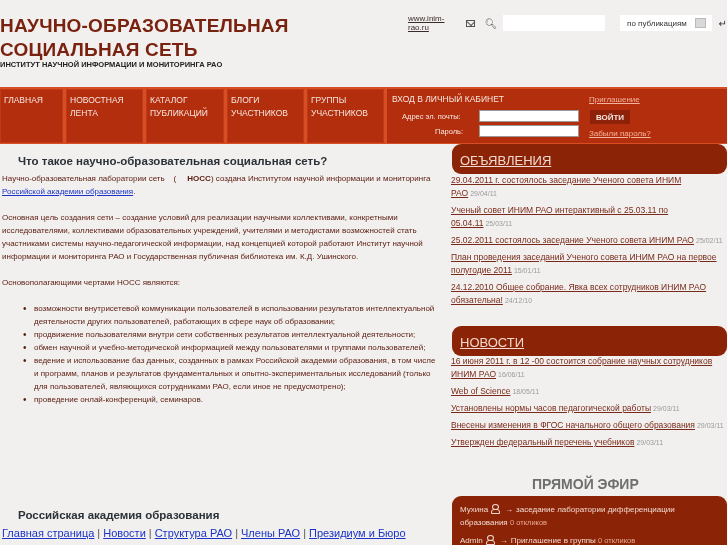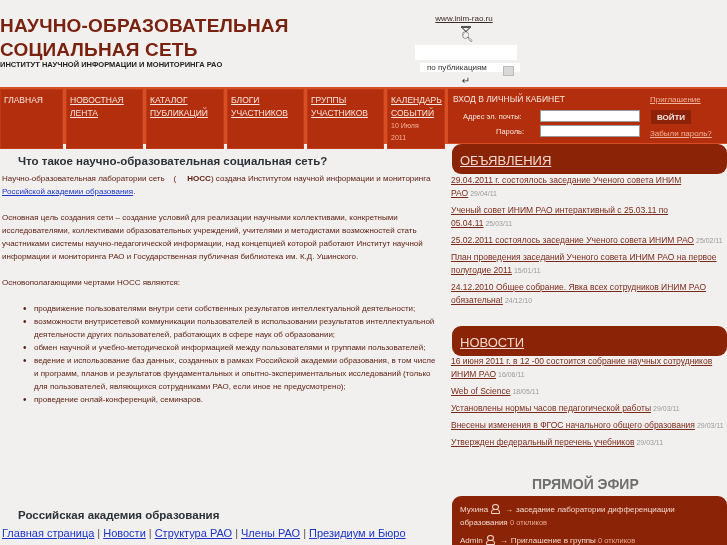--- a/index.html
+++ b/index.html
@@ -21,21 +21,20 @@
   }
   .site-subtitle {
     position: absolute; left: 0; top: 60px;
     font-family: "Liberation Sans", sans-serif;
     font-weight: bold; font-size: 7.5px; color: #222;
   }
   .topbar {
     position: absolute; left: 408px; top: 14px; height: 18px;
     display: flex; align-items: center; gap: 3px;
     font-family: "Liberation Sans", sans-serif;
-    flex-direction: column;
   }
   .site-link { font-size: 8px; color: #3a2a2a; text-decoration: underline; }
   .mail-icon { width: 10px; height: 7px; border: 1px solid #555; position: relative; display: inline-block; margin-left: 3px; }
   .mail-icon:after { content: ""; position: absolute; left: 1px; top: -2px; width: 5px; height: 5px; border-right: 1px solid #555; border-bottom: 1px solid #555; transform: rotate(45deg); }
   .search-icon { font-size: 10px; color: #555; margin-left: 6px; }
   .search-input {
     width: 102px; height: 16px; border: none; background: #fff; margin-left: 3px;
   }
   .scope-select {
     width: 100px; height: 16px; background: #fff; margin-left: 12px;
@@ -44,27 +43,27 @@
   .scope-arrow { position: absolute; right: 6px; top: 3px; width: 11px; height: 10px; background: #d8d8d8; border: 1px solid #bbb; }
   .enter-icon { font-size: 10px; color: #333; margin-left: 4px; }
 
   
   .nav {
     position: absolute; left: 0; top: 87px; width: 727px; height: 57px;
     background: #d74e25;
     display: flex; padding: 2px 0 2px 0;
   }
   .nav-item {
-    background: #b32e0c; height: 60px; margin-right: 3px;
+    background: #b32e0c; height: 54px; margin-right: 3px;
     padding: 5px 3px 0 4px;
     font-family: "Liberation Sans", sans-serif;
     font-size: 8.5px; line-height: 13px; color: #f5e6e0;
     box-shadow: inset 0 0 0 1px #c13a17;
   }
-  .nav-item a { color: #f5e6e0; text-decoration: underline; }
+  .nav-item a { color: #f5e6e0; }
   .nav-item .plain { text-decoration: none; }
   .nav-date { font-size: 7px; color: #f2b49f; line-height: 12px; display: block; }
 
   .login {
     background: #b32e0c; height: 54px; flex: 1; padding: 5px 11px 0 5px; position: relative;
     font-family: "Liberation Sans", sans-serif; color: #f5e6e0;
   }
   .login-title { font-size: 8.5px; position: absolute; left: 5px; top: 5px; }
   .reg-link { position: absolute; left: 202px; top: 6px; font-size: 8px; color: #f2b49f; text-decoration: underline; }
   .lbl-email { position: absolute; left: 15px; top: 23px; font-size: 7.5px; color: #f5e6e0; }
@@ -163,24 +162,20 @@
   </div>
   <div class="nav-item" style="width:78px;">
     <a><span>КАТАЛОГ</span><br><span>ПУБЛИКАЦИЙ</span></a>
   </div>
   <div class="nav-item" style="width:77px;">
     <a><span>БЛОГИ</span><br><span>УЧАСТНИКОВ</span></a>
   </div>
   <div class="nav-item" style="width:77px;">
     <a><span>ГРУППЫ</span><br><span>УЧАСТНИКОВ</span></a>
   </div>
-  <div class="nav-item" style="width:58px;">
-    <a><span>КАЛЕНДАРЬ</span><br><span>СОБЫТИЙ</span></a>
-    <span class="nav-date"><span>10 Июля</span><br><span>2011</span></span>
-  </div>
   <div class="login">
     <div class="login-title">ВХОД В ЛИЧНЫЙ КАБИНЕТ</div>
     <a class="reg-link">Приглашение</a>
     <div class="lbl-email">Адрес эл. почты:</div>
     <input class="in-email" value="" style="">
     <div class="lbl-pass">Пароль:</div>
     <input class="in-pass" type="password" value="" style="">
     <div class="login-btn">ВОЙТИ</div>
     <a class="forgot-link">Забыли пароль?</a>
   </div>
@@ -188,22 +183,22 @@
 
 <div class="main">
   <div class="main-title">Что такое научно-образовательная социальная сеть?</div>
   <div class="main-text">
     <p>
       <span style="white-space:pre;">Научно-образовательная лаборатории сеть    (     </span><b>НОСС</b><span>) создана Институтом научной информации и мониторинга </span><a>Российской академии образования</a><span>.</span>
     </p>
     <p>Основная цель создания сети – создание условий для реализации научными коллективами, конкретными исследователями, коллективами образовательных учреждений, учителями и методистами возможностей стать участниками системы научно-педагогической информации, над концепцией которой работают Институт научной информации и мониторинга РАО и Государственная публичная библиотека им. К.Д. Ушинского.</p>
     <p>Основополагающими чертами НОСС являются:</p>
     <ul>
+      <li>возможности внутрисетевой коммуникации пользователей в использовании результатов интеллектуальной деятельности других пользователей, работающих в сфере наук об образовании;</li>
       <li>продвижение пользователями внутри сети собственных результатов интеллектуальной деятельности;</li>
-      <li>возможности внутрисетевой коммуникации пользователей в использовании результатов интеллектуальной деятельности других пользователей, работающих в сфере наук об образовании;</li>
       <li>обмен научной и учебно-методической информацией между пользователями и группами пользователей;</li>
       <li>ведение и использование баз данных, созданных в рамках Российской академии образования, в том числе и программ, планов и результатов фундаментальных и опытно-экспериментальных исследований (только для пользователей, являющихся сотрудниками РАО, если иное не предусмотрено);</li>
       <li>проведение онлай-конференций, семинаров.</li>
     </ul>
   </div>
   <div class="rao-title">Российская академия образования</div>
   <div class="footer-links">
     <a>Главная страница</a><span class="sep">|</span><a>Новости</a><span class="sep">|</span><a>Структура РАО</a><span class="sep">|</span><a>Члены РАО</a><span class="sep">|</span><a>Президиум и Бюро</a>
   </div>
 </div>

